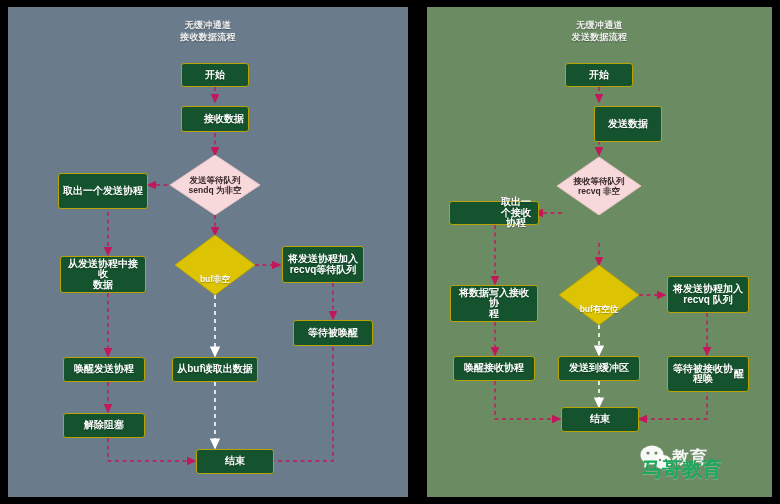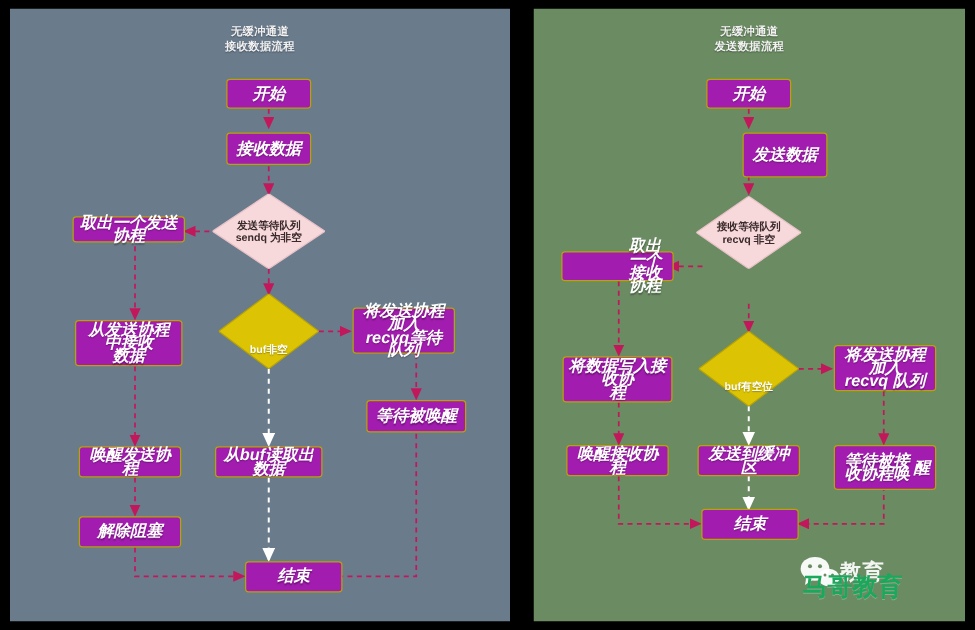--- a/index.html
+++ b/index.html
@@ -13,23 +13,23 @@
 
   .panel-title{position:absolute;left:0;right:0;top:12px;text-align:center;
     color:#f2f2f2;font-size:9px;font-weight:bold;line-height:12px;
     letter-spacing:.3px;text-shadow:0 1px 1px rgba(0,0,0,.35);}
   .panel-title div{white-space:nowrap;}
 
   .svg-layer{position:absolute;left:0;top:0;width:100%;height:100%;pointer-events:none;}
 
   .node{position:absolute;box-sizing:border-box;display:flex;align-items:center;
     justify-content:center;text-align:center;color:#ffffff;font-weight:bold;
-    font-size:13px;line-height:10.5px;padding:2px 4px;
-    background:#a21caf;border:1px solid #b8a303;border-radius:3px;
-    text-shadow:0 1px 1px rgba(0,0,0,.3);font-style:italic;}
+    font-size:10px;line-height:10.5px;padding:2px 4px;
+    background:#14532d;border:1px solid #b8a303;border-radius:3px;
+    text-shadow:0 1px 1px rgba(0,0,0,.3);}
   .node span{display:block;}
 
   .diamond{position:absolute;display:flex;align-items:center;justify-content:center;
     text-align:center;font-weight:bold;font-size:8.5px;line-height:10.5px;}
   .diamond .dshape{position:absolute;left:0;top:0;width:100%;height:100%;}
   .diamond .dtext{position:relative;z-index:2;white-space:nowrap;}
   .diamond.pink .dtext{color:#3a2a2a;text-shadow:none;}
   .diamond.gold .dtext{color:#ffffff;text-shadow:0 1px 1px rgba(0,0,0,.3);margin-top:28px;}
 
   #watermark{position:absolute;right:16px;bottom:12px;width:118px;height:40px;}
@@ -90,35 +90,35 @@
         <path d="M207,288 L207,349"></path>
 
         <path d="M207,375 L207,441"></path>
       </g>
     </svg>
 
     <div class="node" style="left:173px;top:56px;width:68px;height:24px;">
       <span>开始</span>
     </div>
 
-    <div class="node" style="left:173px;top:99px;width:68px;height:26px;">
+    <div class="node" style="left:173px;top:99px;width:68px;height:26px;justify-content:flex-end;">
       <span>接收数据</span>
     </div>
 
     <div class="diamond pink" style="left:162px;top:148px;width:90px;height:60px;">
       <svg class="dshape" viewBox="0 0 90 60">
         <polygon points="45,0 90,30 45,60 0,30" fill="#f7d9dc" stroke="#e8c2c6" stroke-width="1"></polygon>
       </svg>
       <div class="dtext">
         <div>发送等待队列</div>
         <div>sendq 为非空</div>
       </div>
     </div>
 
-    <div class="node" style="left:50px;top:166px;width:90px;height:21px;">
+    <div class="node" style="left:50px;top:166px;width:90px;height:36px;">
       <span>取出一个发送协程</span>
     </div>
 
     <div class="node" style="left:52px;top:249px;width:86px;height:37px;flex-direction:column;">
       <span>从发送协程中接收</span>
       <span>数据</span>
     </div>
 
     <div class="node" style="left:55px;top:350px;width:82px;height:25px;">
       <span>唤醒发送协程</span>

